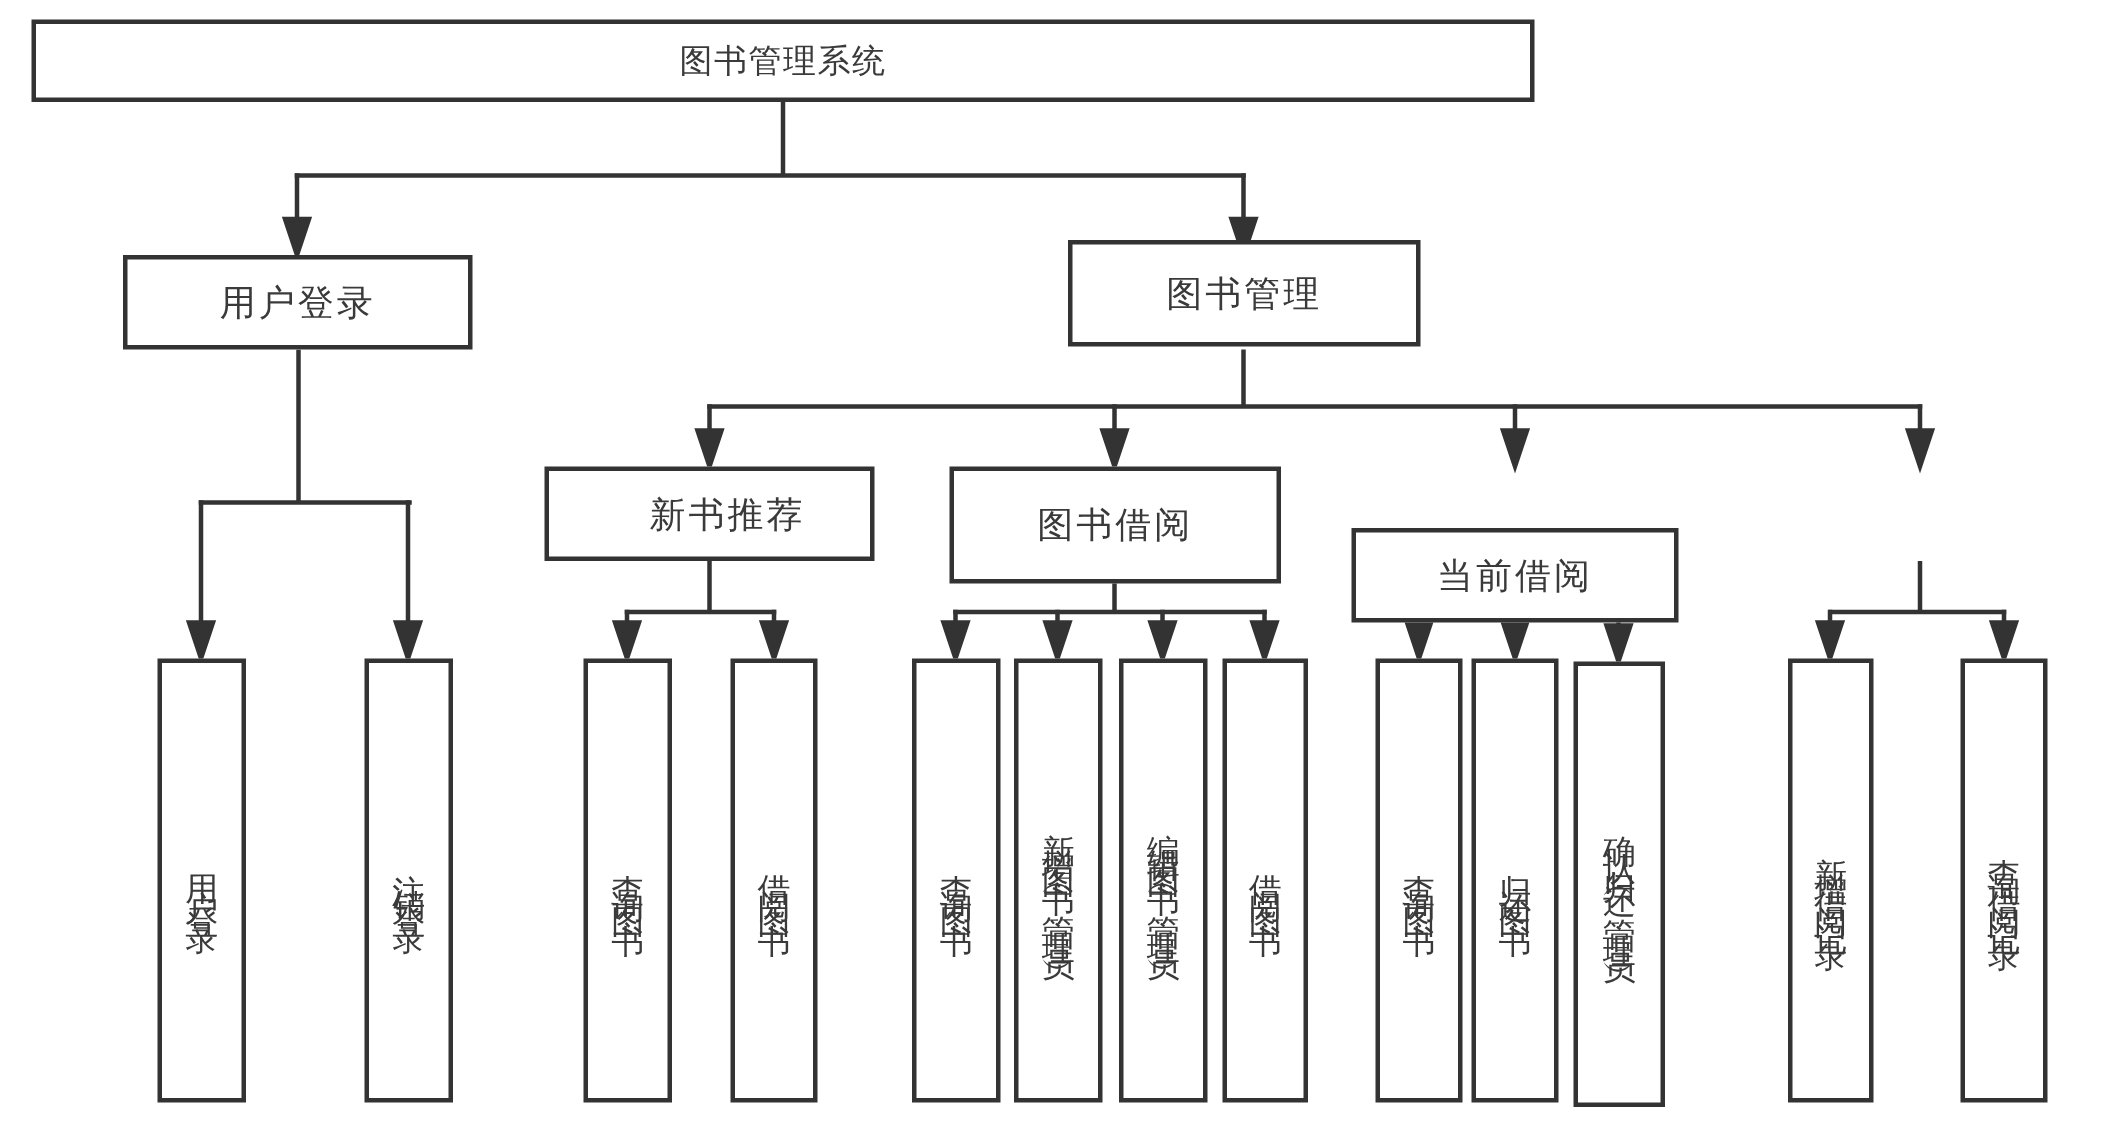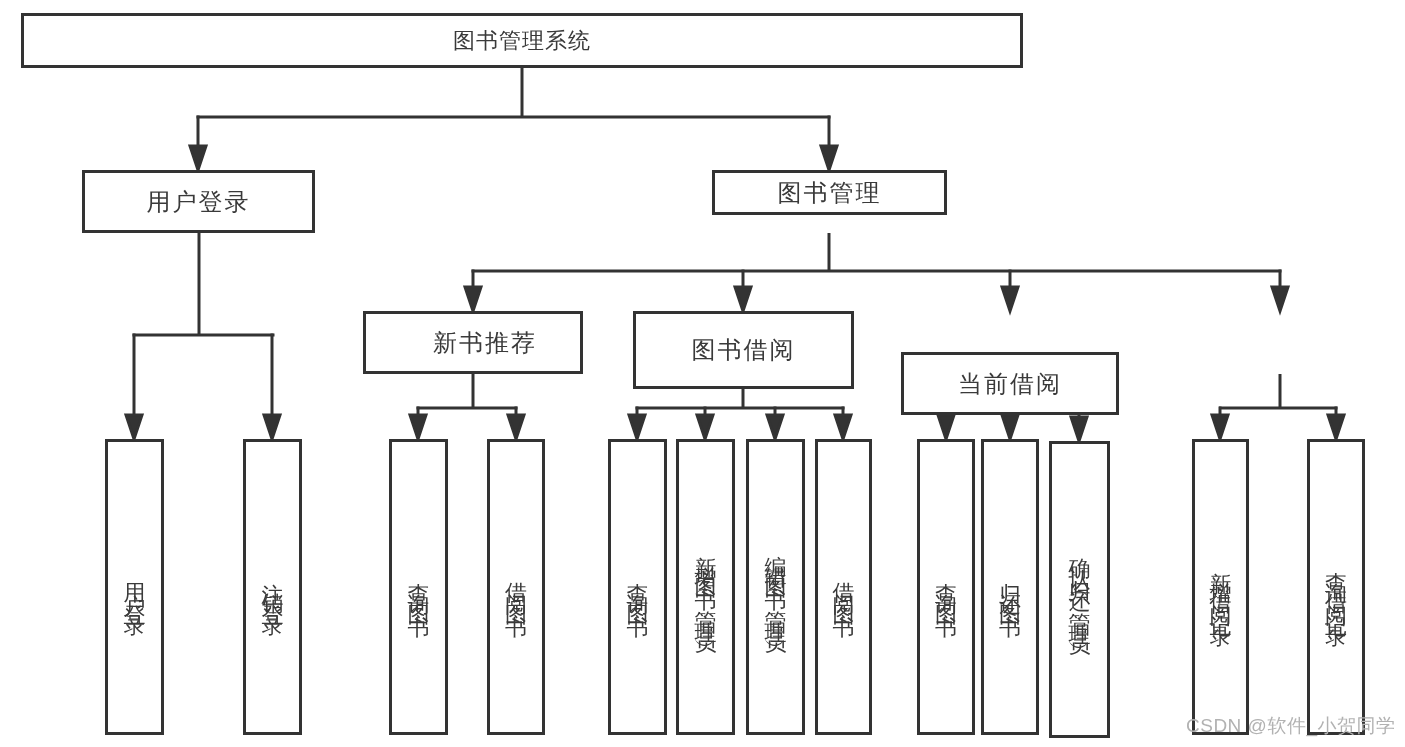--- a/index.html
+++ b/index.html
@@ -96,21 +96,21 @@
         <polygon points="1212,415 1228,415 1220,439"></polygon>
         <line x1="1336" y1="406.5" x2="1336" y2="429"></line>
         <polygon points="1328,415 1344,415 1336,439"></polygon>
       </g>
     </g>
   </svg>
 
   <div class="node lvl-root" style="left:21px;top:13px;width:1002px;height:55px;">图书管理系统</div>
 
   <div class="node lvl-h" style="left:82px;top:170px;width:233px;height:63px;">用户登录</div>
-  <div class="node lvl-h" style="left:712px;top:170px;width:235px;height:45px;">图书管理</div>
+  <div class="node lvl-h" style="left:712px;top:160px;width:235px;height:71px;">图书管理</div>
 
   <div class="node lvl-h" style="left:363px;top:311px;width:220px;height:63px;padding-left:24px;">新书推荐</div>
   <div class="node lvl-h" style="left:633px;top:311px;width:221px;height:78px;">图书借阅</div>
   <div class="node lvl-h" style="left:901px;top:311px;width:218px;height:63px;margin-top:41px;">当前借阅</div>
 
   <div class="node lvl-v" style="left:105px;top:439px;width:59px;height:296px;">用户登录</div>
   <div class="node lvl-v" style="left:243px;top:439px;width:59px;height:296px;">注销登录</div>
 
   <div class="node lvl-v" style="left:389px;top:439px;width:59px;height:296px;">查询图书</div>
   <div class="node lvl-v" style="left:487px;top:439px;width:58px;height:296px;">借阅图书</div>
@@ -120,15 +120,14 @@
   <div class="node lvl-v" style="left:746px;top:439px;width:59px;height:296px;">编辑图书（管理员）</div>
   <div class="node lvl-v" style="left:815px;top:439px;width:57px;height:296px;">借阅图书</div>
 
   <div class="node lvl-v" style="left:917px;top:439px;width:58px;height:296px;">查询图书</div>
   <div class="node lvl-v" style="left:981px;top:439px;width:58px;height:296px;">归还图书</div>
   <div class="node lvl-v" style="left:1049px;top:441px;width:61px;height:297px;">确认归还（管理员）</div>
 
   <div class="node lvl-v" style="left:1192px;top:439px;width:57px;height:296px;">新增借阅记录</div>
   <div class="node lvl-v" style="left:1307px;top:439px;width:58px;height:296px;">查询借阅记录</div>
 
-  <div class="watermark">CSDN @软件_小贺同学</div>
 
 </div>
 
 </body></html>

